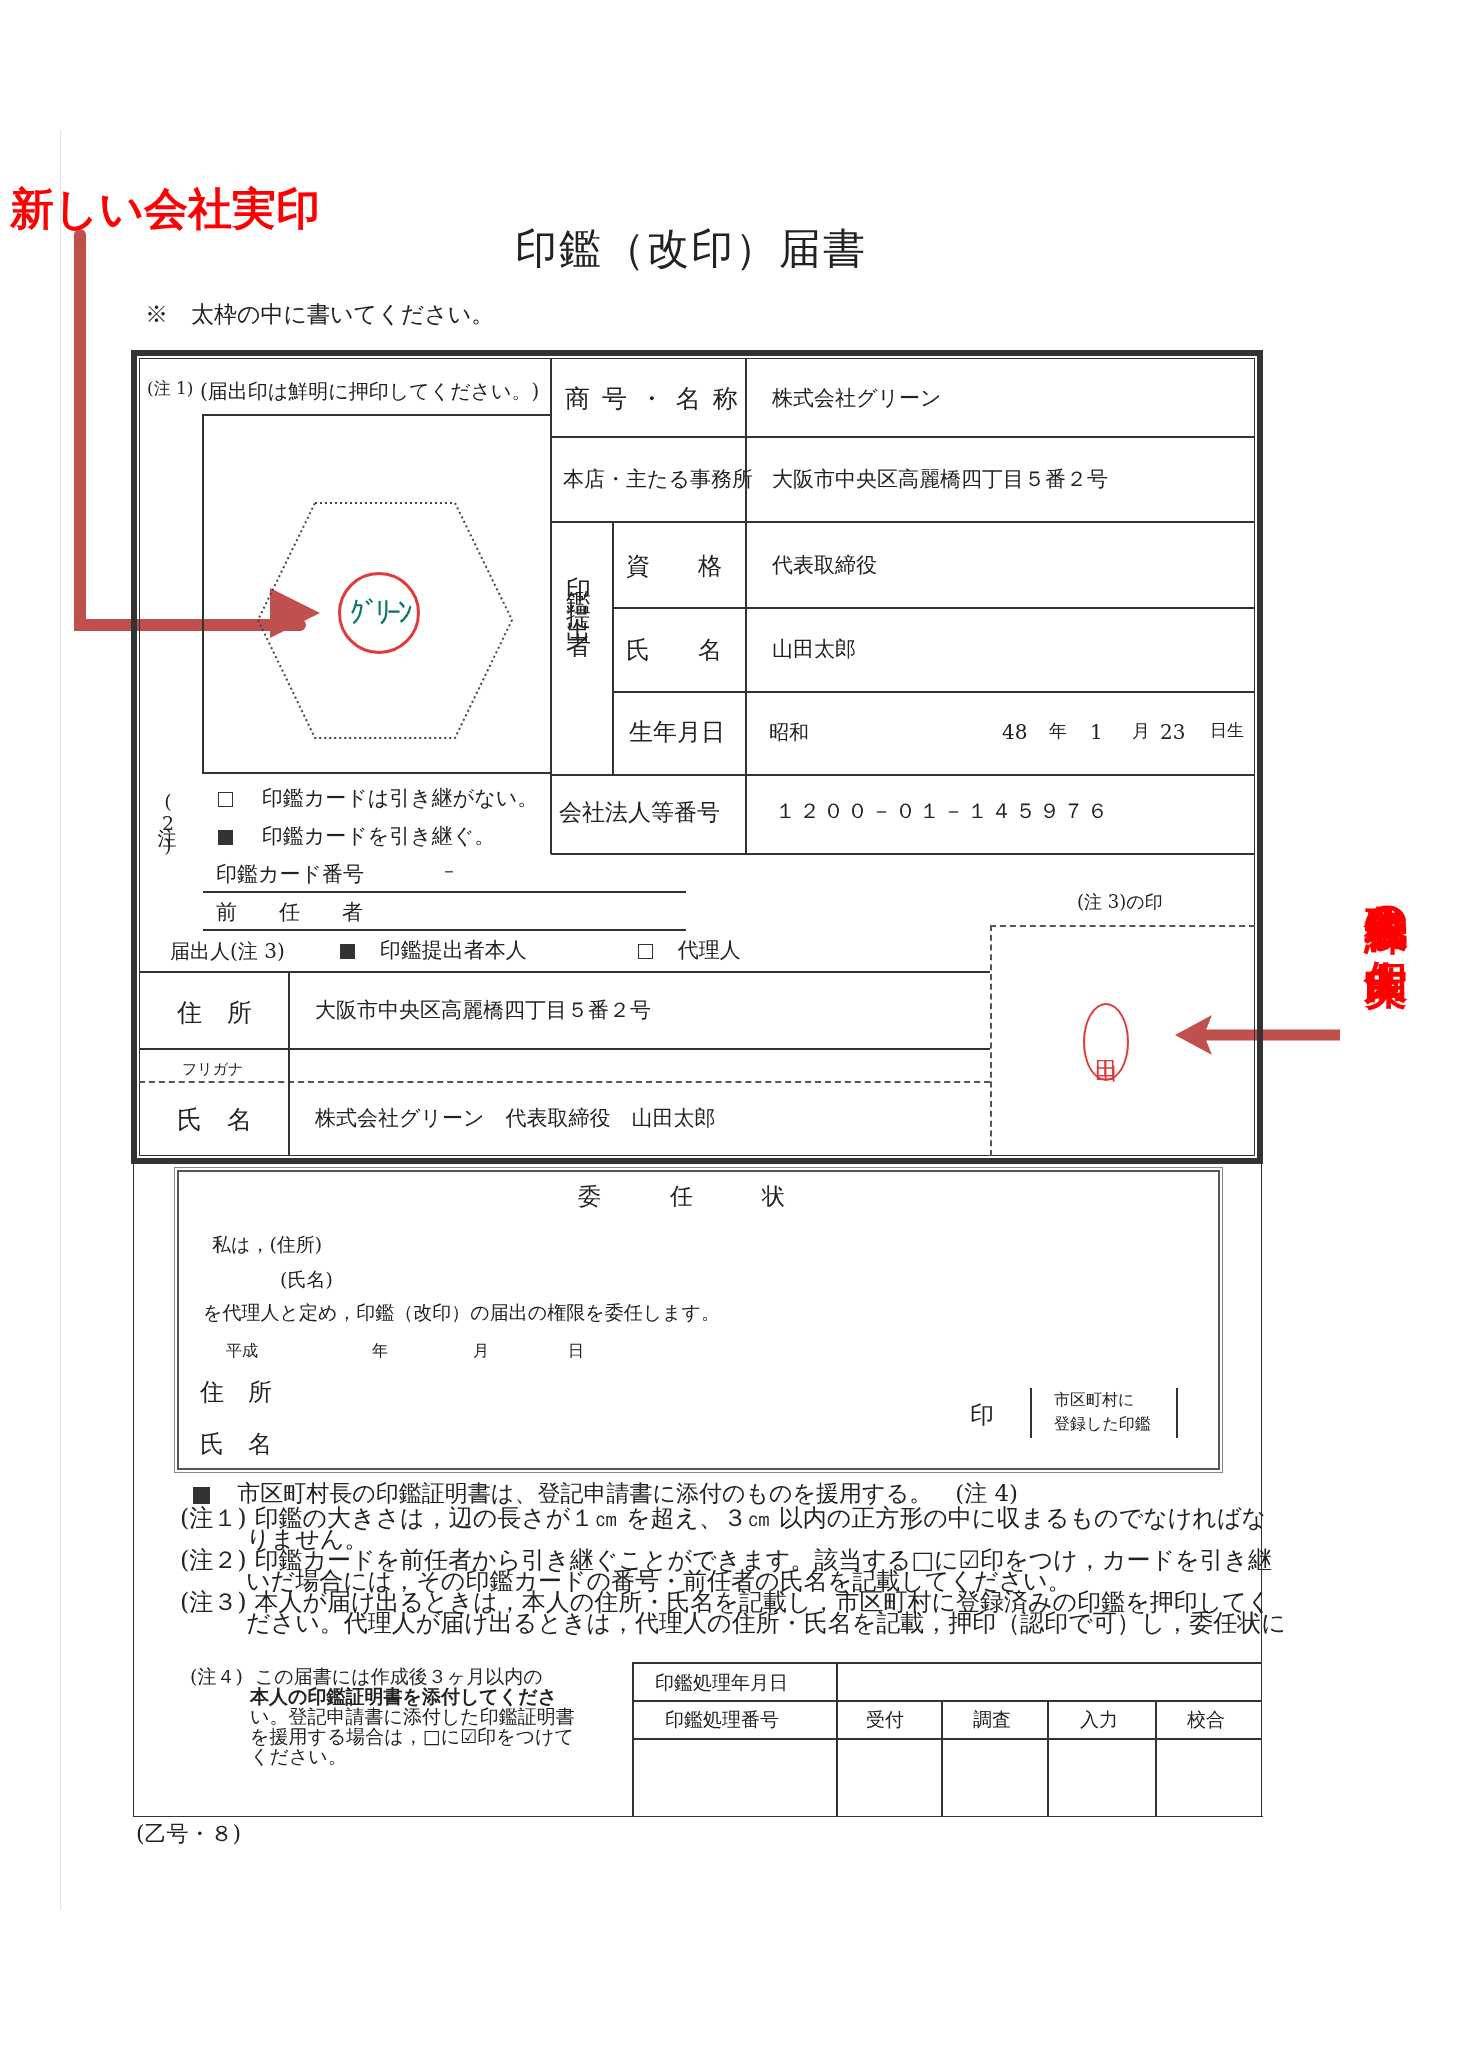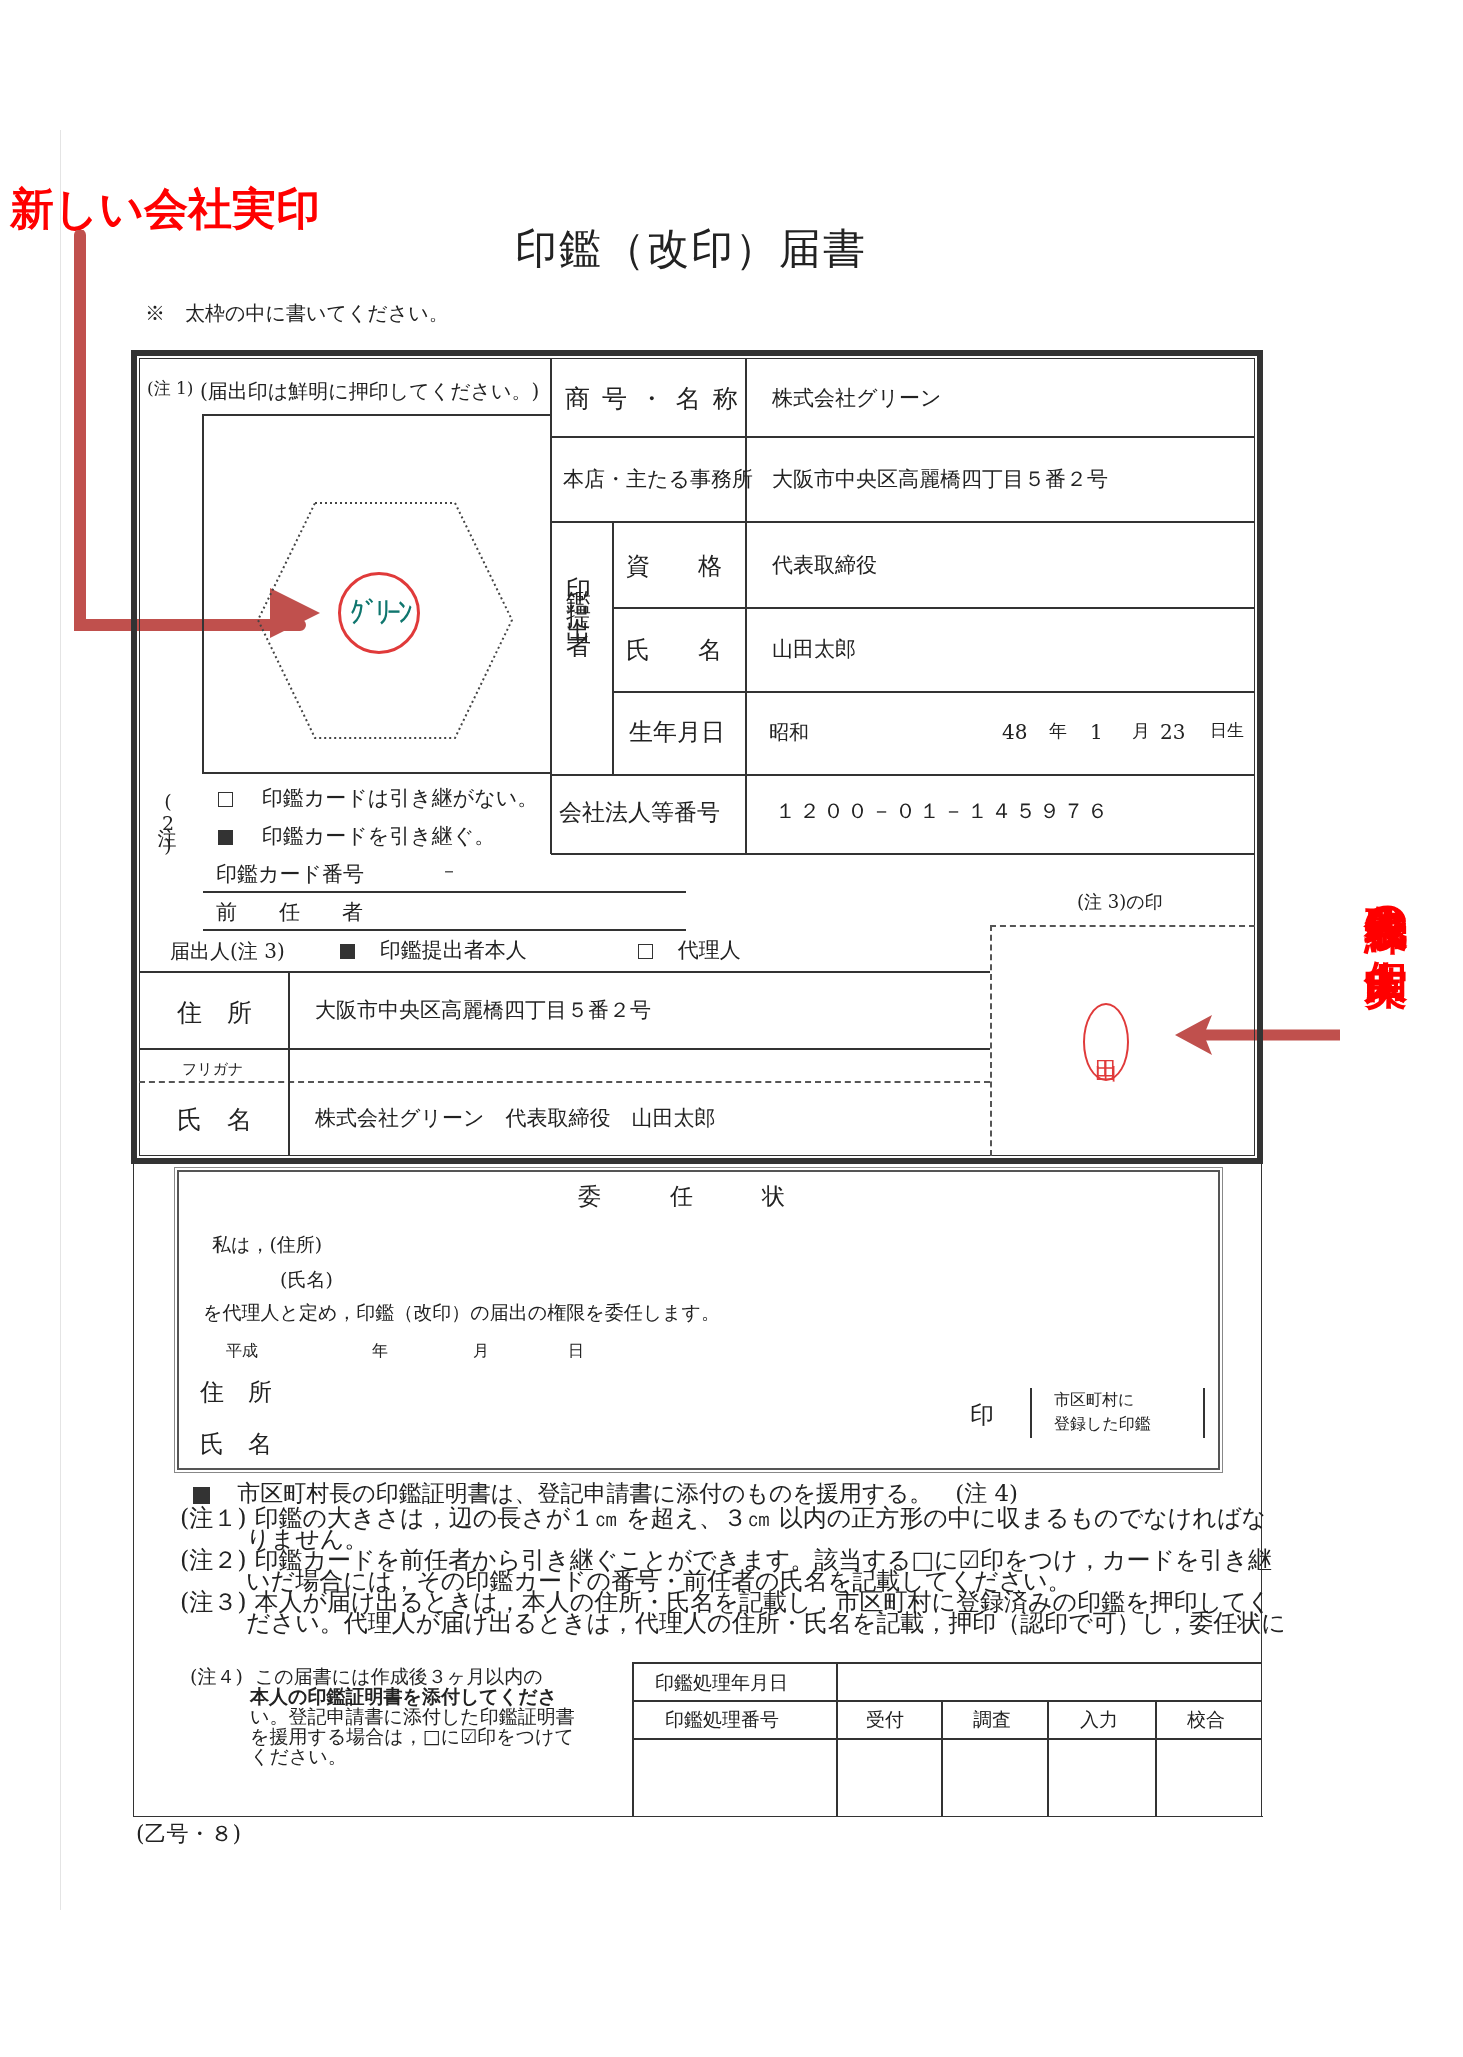--- a/index.html
+++ b/index.html
@@ -27,21 +27,21 @@
   <path d="M200 370 L250 395 L200 420 Z" fill="#c0504d" transform="translate(0,-12)"></path>
 </svg>
 
 <div class="anno vert" style="left:1358px;top:872px;font-size:43px;letter-spacing:1px;">代表取締役の個人実印</div>
 <svg class="abs" style="left:1170px;top:1010px;" width="180" height="50">
   <path d="M30 25 L170 25" stroke="#c0504d" stroke-width="11"></path>
   <path d="M5 25 L42 5 L34 25 L42 45 Z" fill="#c0504d"></path>
 </svg>
 
 <div class="t" style="left:515px;top:228px;font-size:42px;letter-spacing:2px;">印鑑（改印）届書</div>
-<div class="t" style="left:145px;top:303px;font-size:20px;text-align:center;">※　太枠の中に書いてください。</div>
+<div class="t" style="left:145px;top:303px;font-size:23px;text-align:center;">※　太枠の中に書いてください。</div>
 
 <div class="abs" style="left:131px;top:350px;width:1132px;height:814px;border:6px solid #333;box-sizing:border-box;"></div>
 <div class="abs" style="left:139px;top:358px;width:1116px;height:798px;border:1.5px solid #333;box-sizing:border-box;"></div>
 
 <div class="t" style="left:147px;top:380px;font-size:17px;">(注 1)</div>
 <div class="t" style="left:200px;top:381px;font-size:20px;text-align:center;">(届出印は鮮明に押印してください。)</div>
 <div class="abs" style="left:202px;top:414px;width:349px;height:360px;border-left:2px solid #333;border-top:2px solid #333;border-bottom:2px solid #333;box-sizing:border-box;"></div>
 <svg class="abs" style="left:250px;top:498px;" width="270" height="245">
   <polygon points="65,5 205,5 262,122 205,240 65,240 8,122" fill="none" stroke="#444" stroke-width="2" stroke-dasharray="2,3"></polygon>
 </svg>
@@ -132,21 +132,21 @@
 <div class="t" style="left:212px;top:1235px;font-size:19px;">私は，(住所)</div>
 <div class="t" style="left:280px;top:1270px;font-size:19px;">(氏名)</div>
 <div class="t" style="left:203px;top:1303px;font-size:19px;text-align:right;">を代理人と定め，印鑑（改印）の届出の権限を委任します。</div>
 <div class="t" style="left:226px;top:1343px;font-size:16px;">平成</div>
 <div class="t" style="left:372px;top:1343px;font-size:16px;">年</div>
 <div class="t" style="left:473px;top:1343px;font-size:16px;">月</div>
 <div class="t" style="left:568px;top:1343px;font-size:16px;">日</div>
 <div class="t" style="left:200px;top:1380px;font-size:24px;">住　所</div>
 <div class="t" style="left:200px;top:1432px;font-size:24px;">氏　名</div>
 <div class="t" style="left:970px;top:1403px;font-size:24px;">印</div>
-<div class="abs" style="left:1030px;top:1388px;width:175px;height:50px;border-left:2px solid #333;border-right:2px solid #333;box-sizing:border-box;">
+<div class="abs" style="left:1030px;top:1388px;width:148px;height:50px;border-left:2px solid #333;border-right:2px solid #333;box-sizing:border-box;">
   <div style="position:absolute;left:22px;top:2px;font-size:16px;">市区町村に</div>
   <div style="position:absolute;left:22px;top:26px;font-size:16px;">登録した印鑑</div>
 </div>
 
 <div class="t" style="left:193px;top:1482px;font-size:23px;">
   <span class="box filled" style="width:17px;height:17px;"></span>
   <span style="margin-left:20px;">市区町村長の印鑑証明書は、登記申請書に添付のものを援用する。　(注 4)</span>
 </div>
 
 <div class="abs" style="left:180px;top:1508px;font-size:24px;line-height:21px;">

